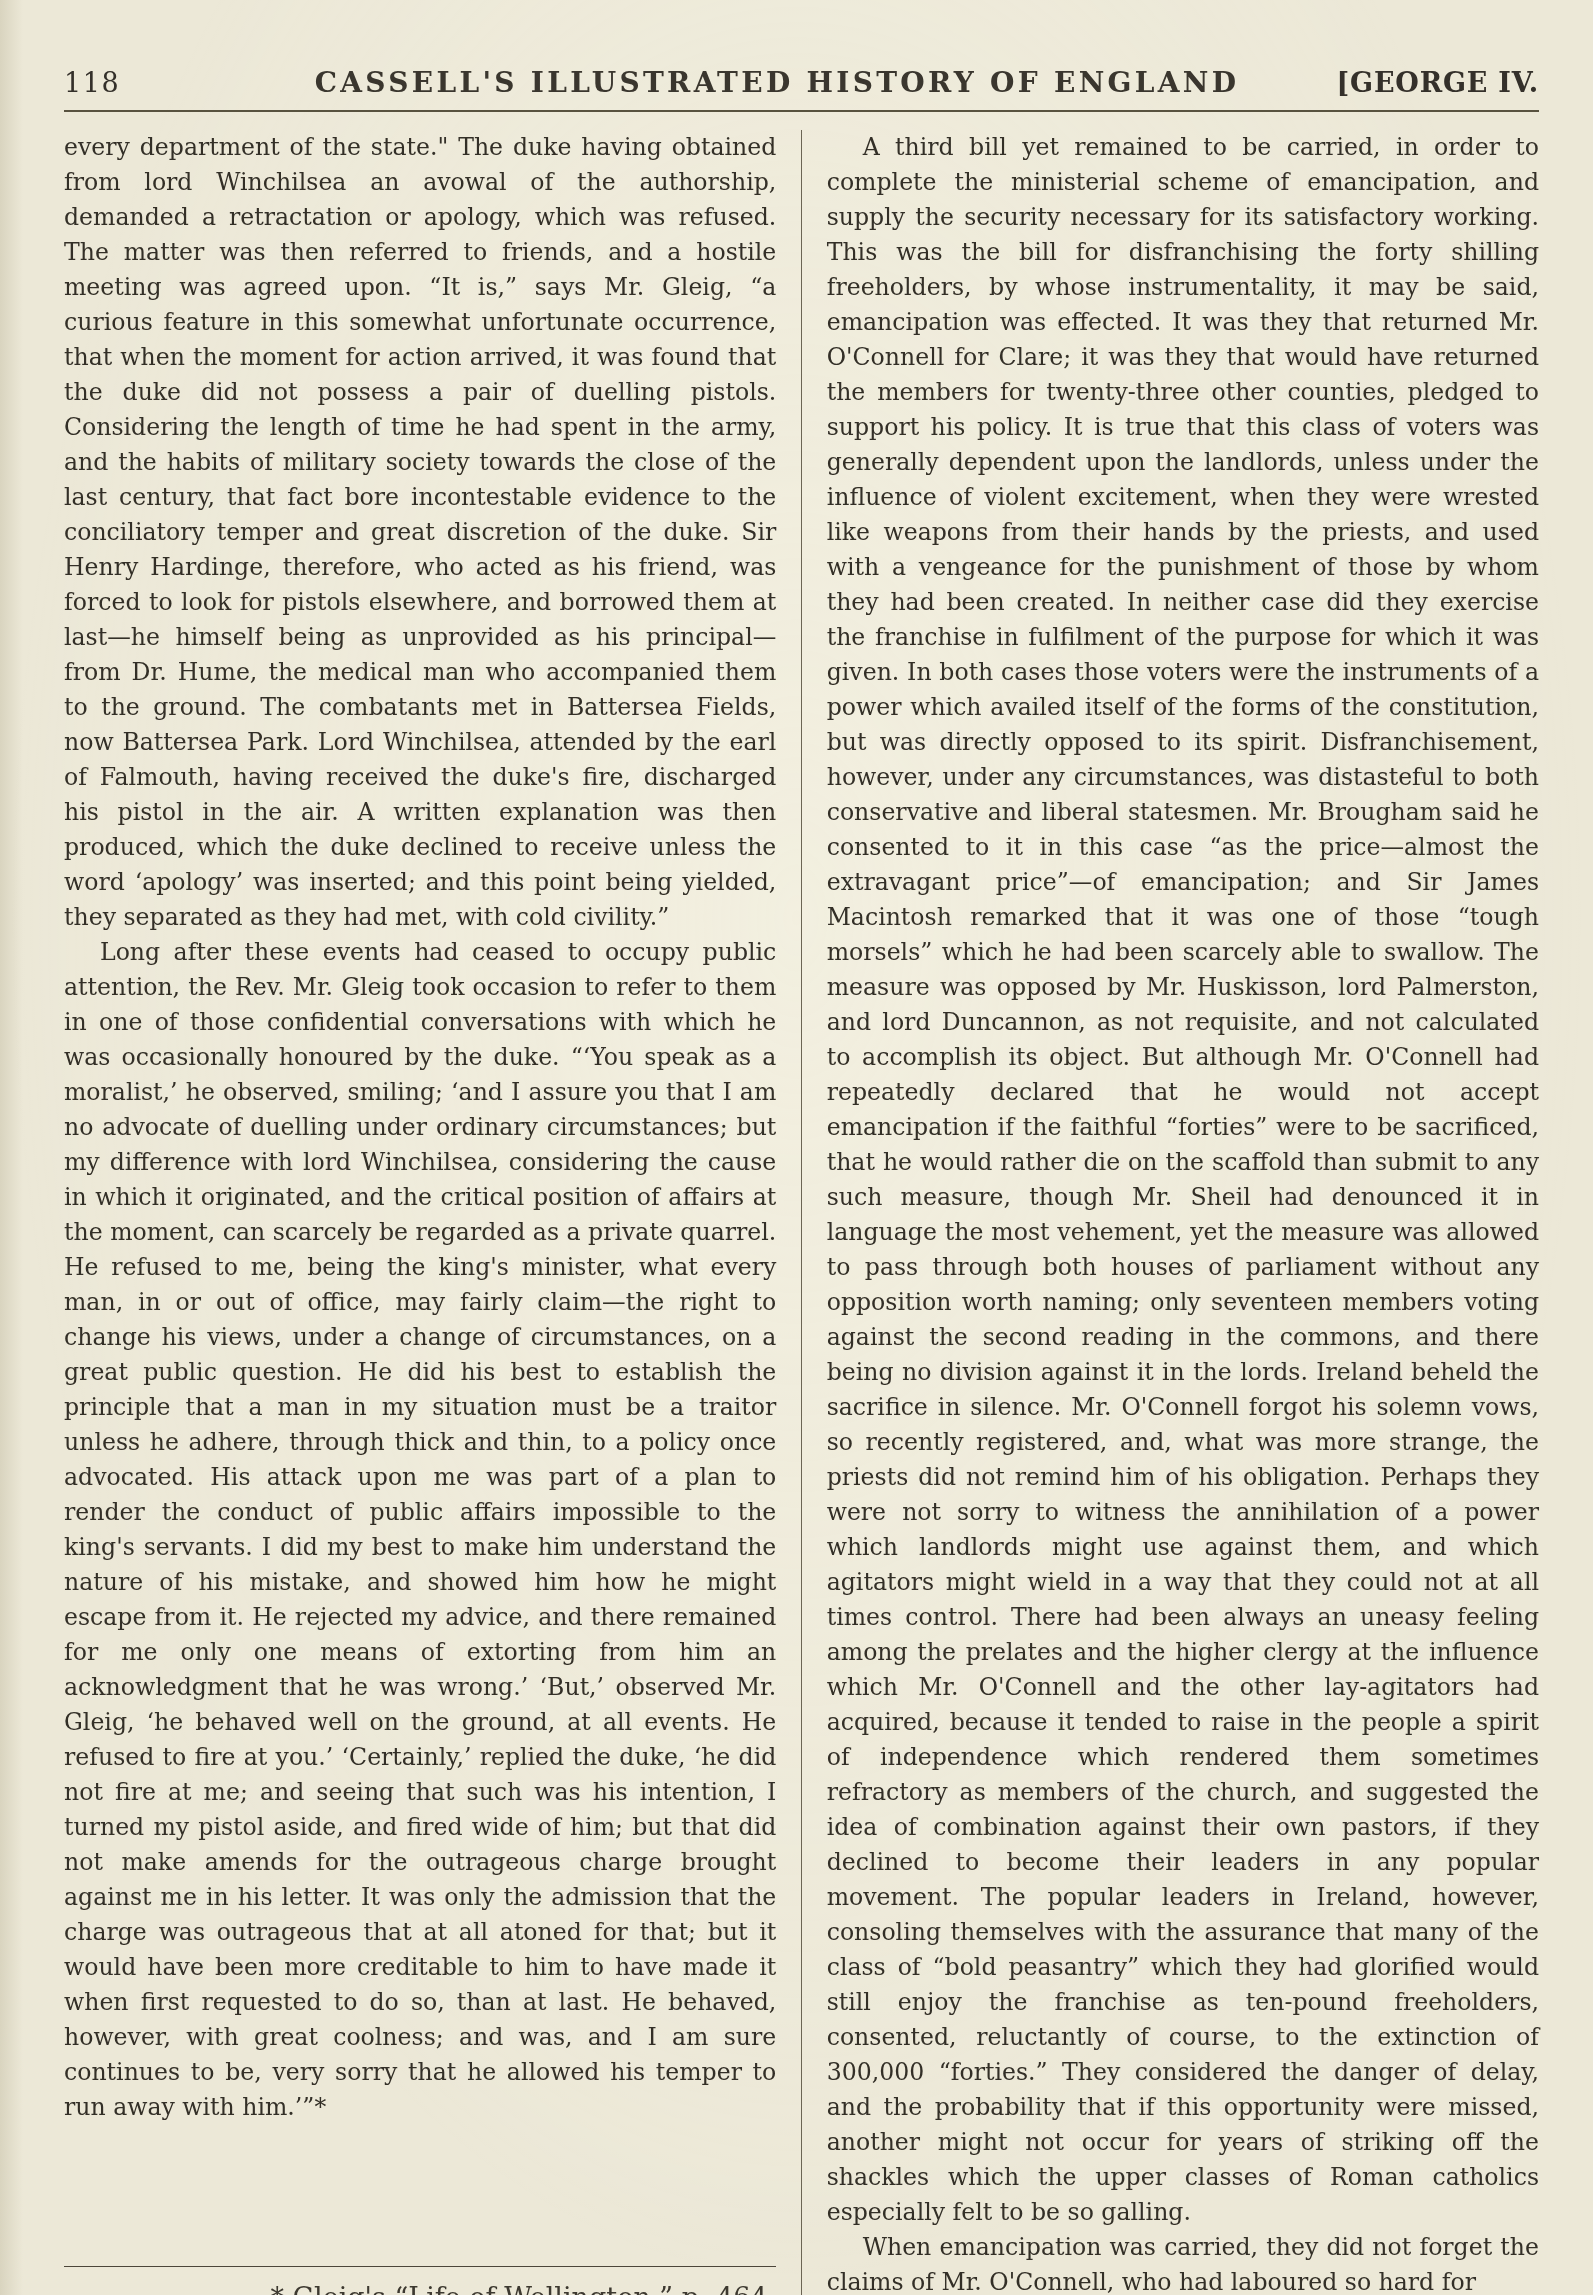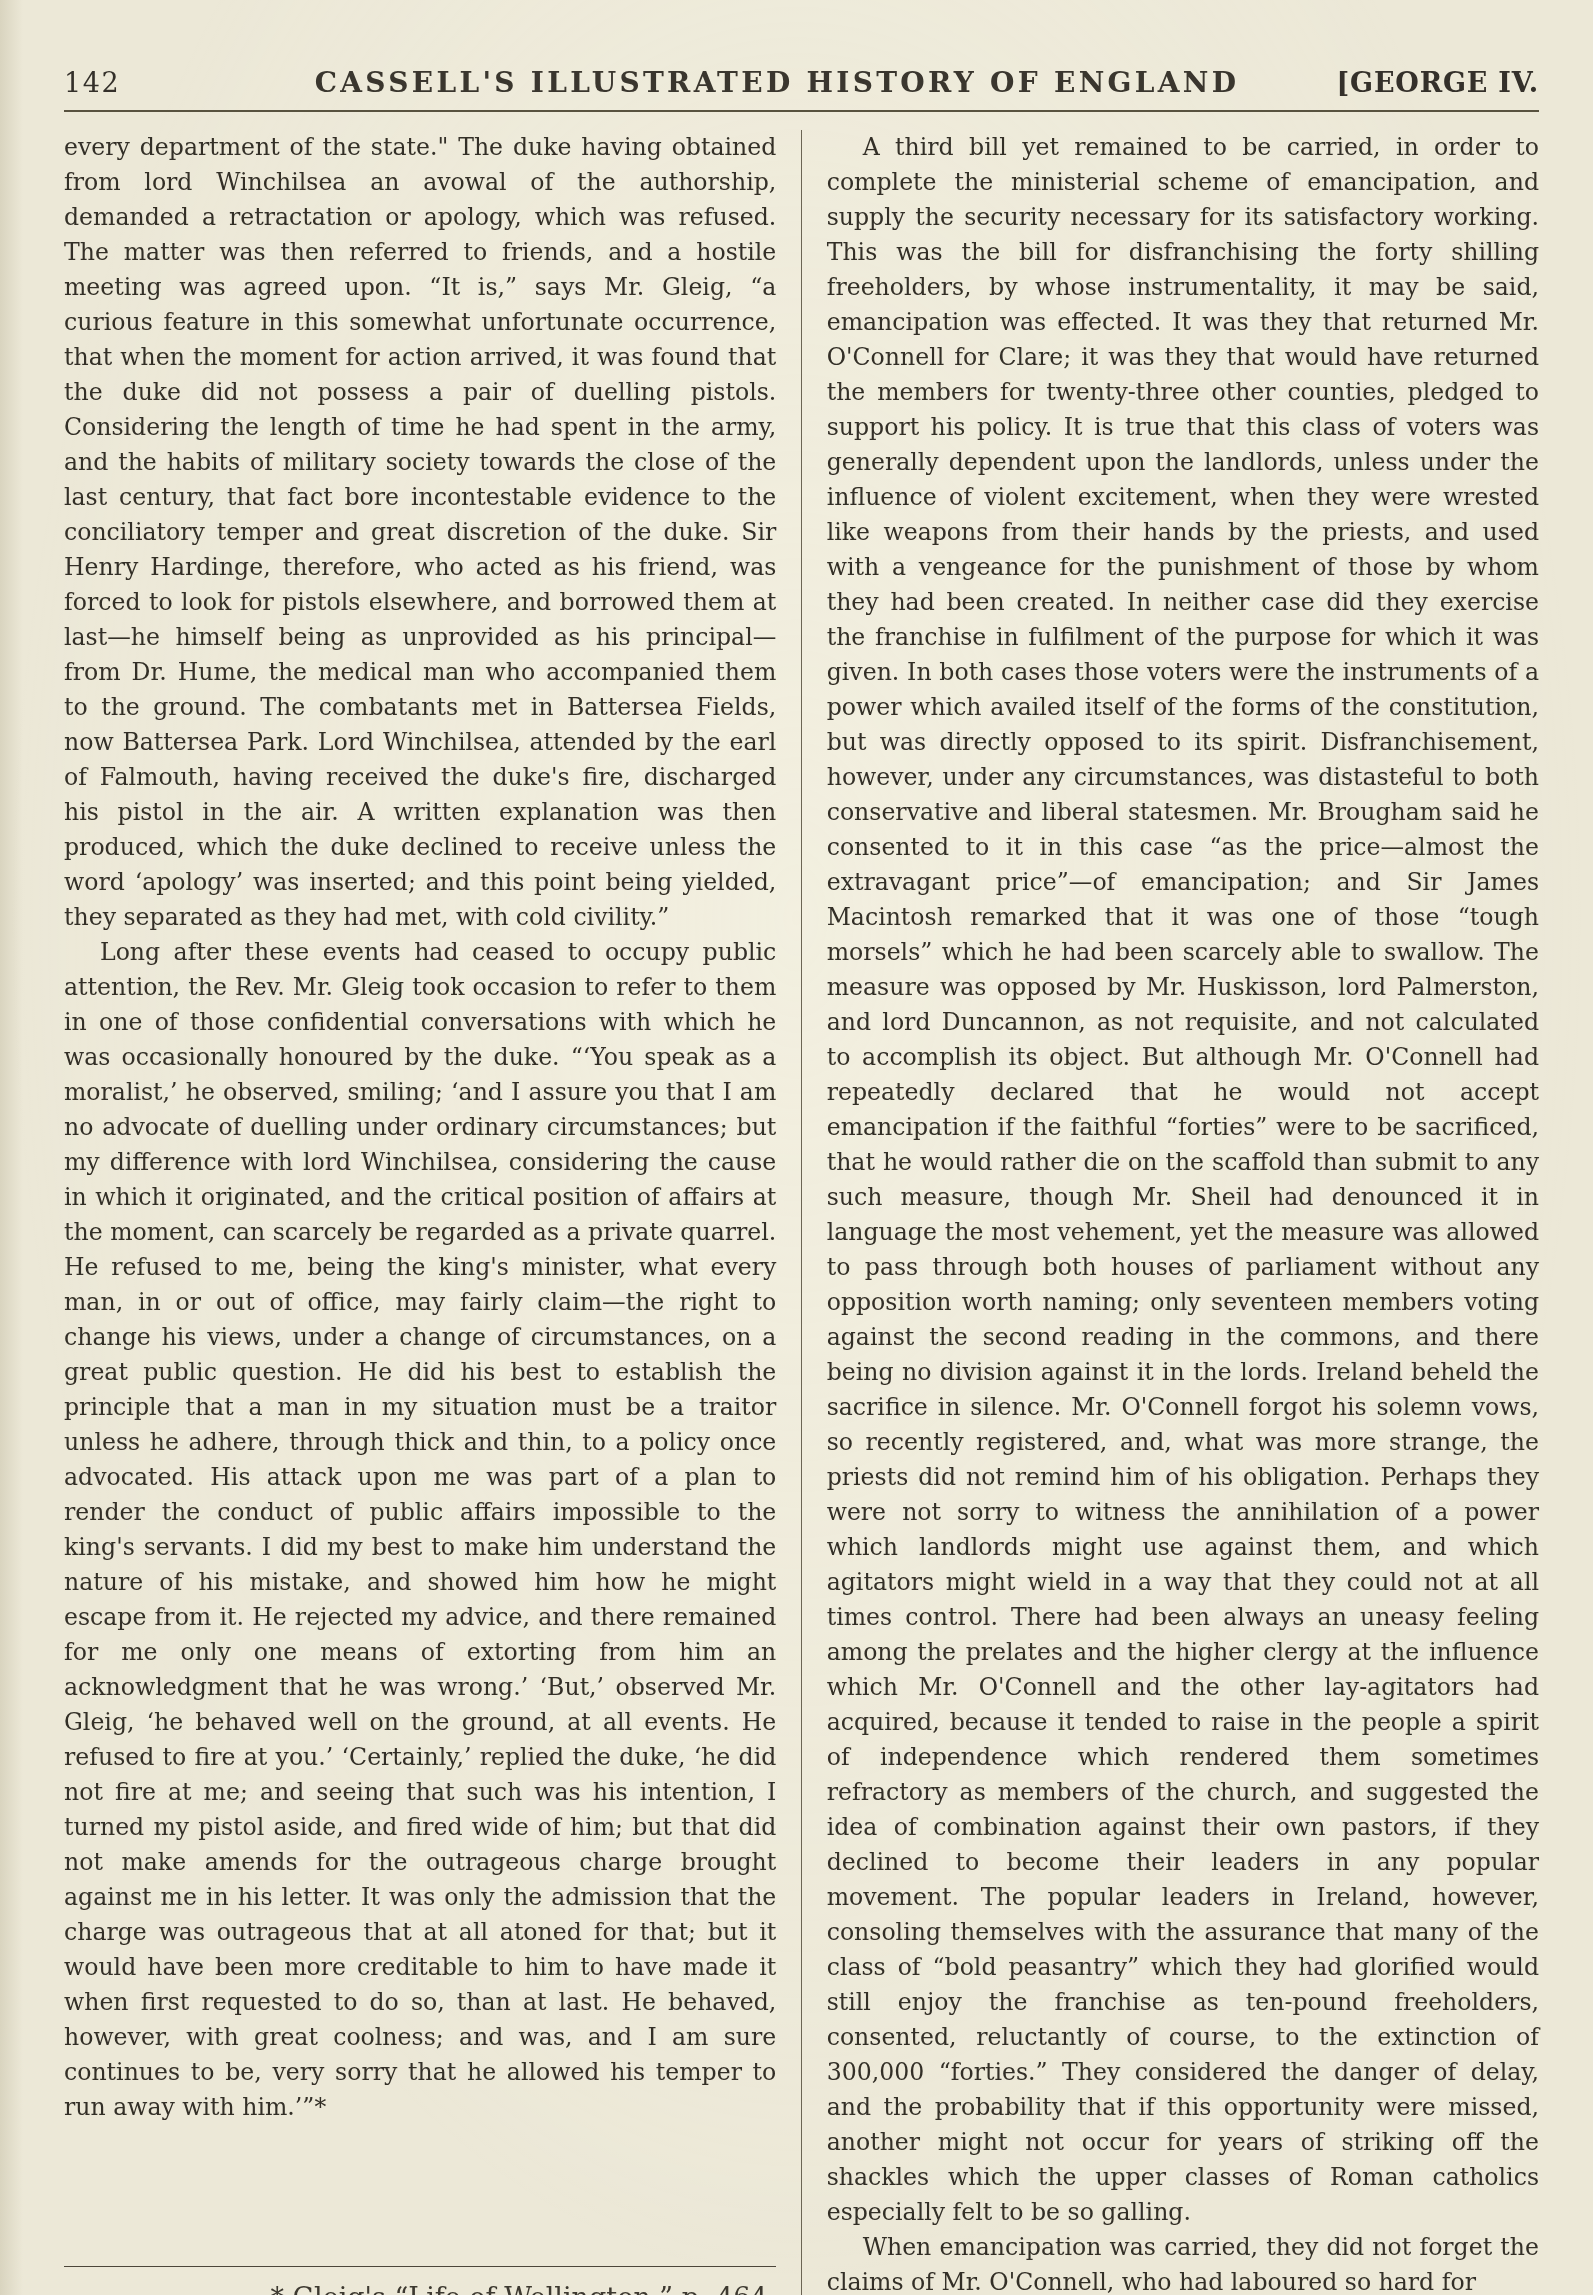--- a/index.html
+++ b/index.html
@@ -98,21 +98,21 @@
     text-indent: 0;
     color: #3d3930;
   }
 </style>
 </head>
 <body>
 
 <div class="page">
 
   <header class="page-header">
-    <span class="page-number">142</span>
+    <span class="page-number">118</span>
     <span class="running-title">CASSELL'S ILLUSTRATED HISTORY OF ENGLAND</span>
     <span class="header-right">[GEORGE IV.</span>
   </header>
 
   <div class="header-rule"></div>
 
   <div class="columns">
 
     <div class="column">
       <p>every department of the state." The duke having obtained from lord Winchilsea an avowal of the authorship, demanded a retractation or apology, which was refused. The matter was then referred to friends, and a hostile meeting was agreed upon. “It is,” says Mr. Gleig, “a curious feature in this somewhat unfortunate occurrence, that when the moment for action arrived, it was found that the duke did not possess a pair of duelling pistols. Considering the length of time he had spent in the army, and the habits of military society towards the close of the last century, that fact bore incontestable evidence to the conciliatory temper and great discretion of the duke. Sir Henry Hardinge, therefore, who acted as his friend, was forced to look for pistols elsewhere, and borrowed them at last—he himself being as unprovided as his principal—from Dr. Hume, the medical man who accompanied them to the ground. The combatants met in Battersea Fields, now Battersea Park. Lord Winchilsea, attended by the earl of Falmouth, having received the duke's fire, discharged his pistol in the air. A written explanation was then produced, which the duke declined to receive unless the word ‘apology’ was inserted; and this point being yielded, they separated as they had met, with cold civility.”</p>

